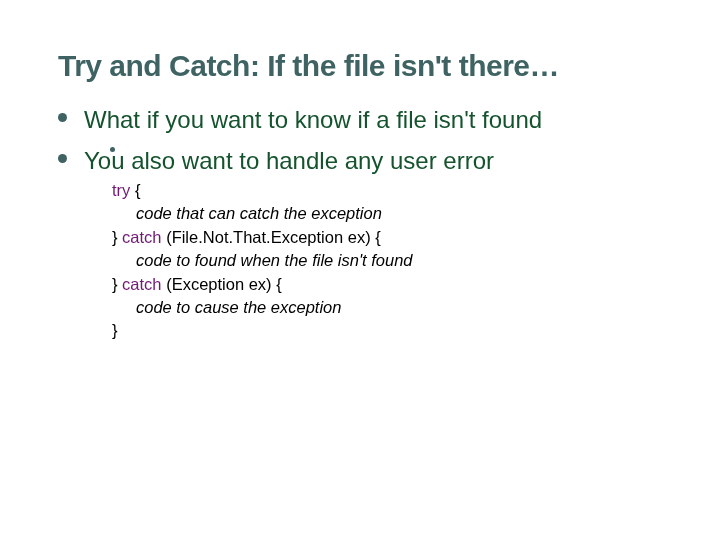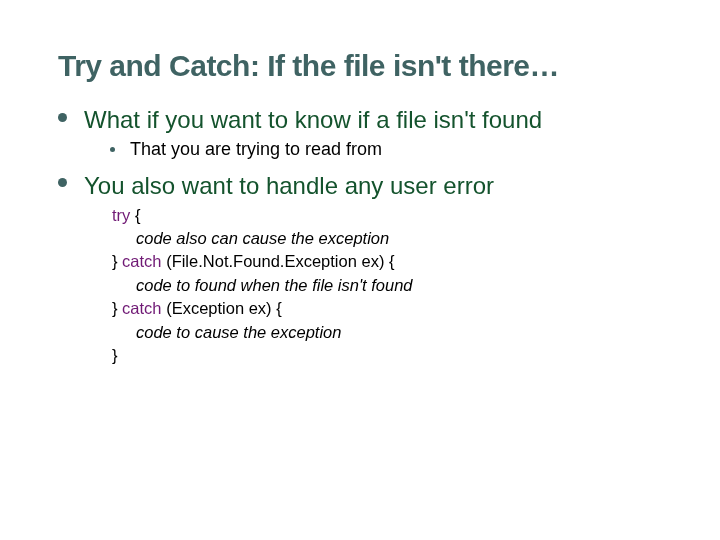--- a/index.html
+++ b/index.html
@@ -94,33 +94,32 @@
   <h1 class="title">Try and Catch: If the file isn't there…</h1>
 
   <ul class="outer">
 
     <li>
       <span class="dot-bullet"></span>
       <span class="outer-text">What if you want to know if a file isn't found</span>
       <ul class="inner">
         <li>
           <span class="tiny-bullet"></span>
-          <span>That you are trying to read from</span>
         </li>
       </ul>
     </li>
 
     <li>
       <span class="dot-bullet"></span>
       <span class="outer-text">You also want to handle any user error</span>
 
       <div class="code-block">
         <div class="row"><span class="kw">try</span><span> {</span></div>
-        <div class="row indent1 italic">code also can cause the exception</div>
-        <div class="row"><span>} </span><span class="kw">catch</span><span> (File.Not.Found.Exception ex) {</span></div>
+        <div class="row indent1 italic">code that can catch the exception</div>
+        <div class="row"><span>} </span><span class="kw">catch</span><span> (File.Not.That.Exception ex) {</span></div>
         <div class="row indent1 italic">code to found when the file isn't found</div>
         <div class="row"><span>} </span><span class="kw">catch</span><span> (Exception ex) {</span></div>
         <div class="row indent1 italic">code to cause the exception</div>
         <div class="row">}</div>
       </div>
     </li>
 
   </ul>
 
 </div>

